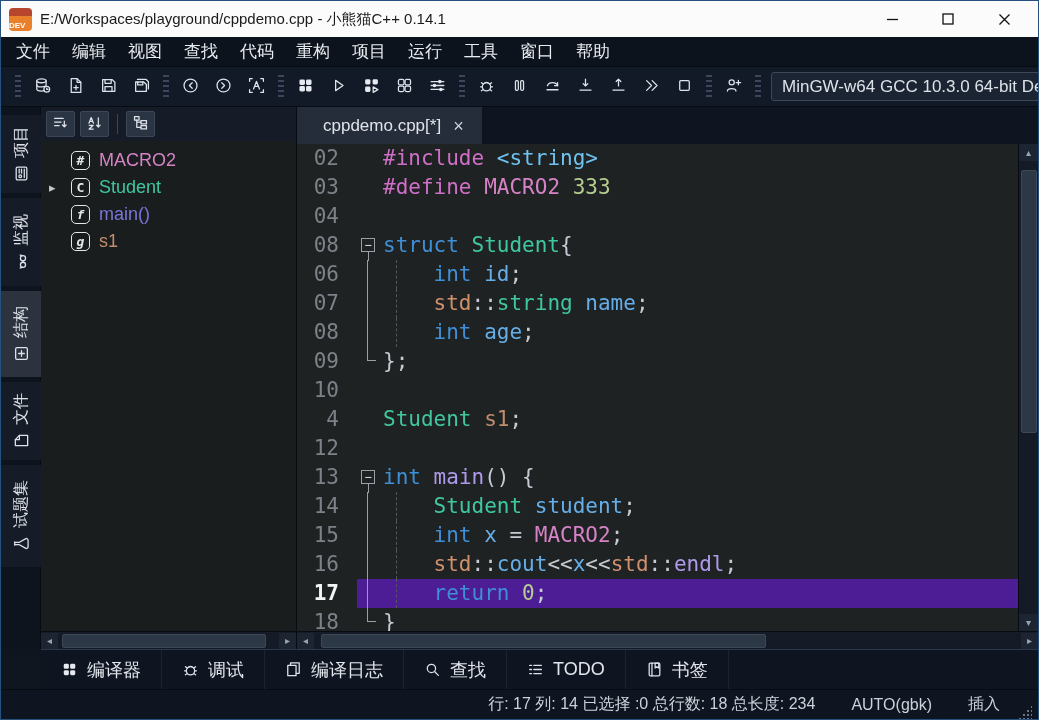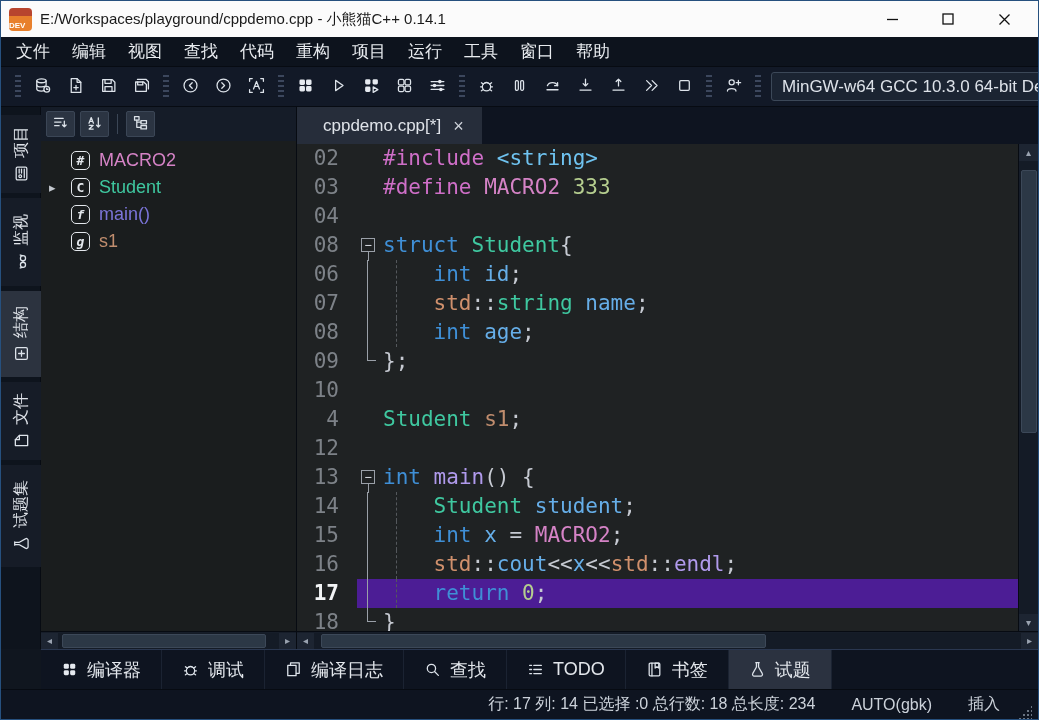--- a/index.html
+++ b/index.html
@@ -514,28 +514,20 @@
       <div class="btab">
         <span class="icon">
           <svg width="17" height="17" viewBox="0 0 16 16" fill="none" stroke="#dde3ea" stroke-width="1.2" stroke-linecap="round" stroke-linejoin="round">
             <rect x="3" y="2" width="10" height="12" rx="1"></rect>
             <path d="M5.6 2v12"></path>
             <path d="M8.6 2v4.6l1.7-1.2 1.7 1.2V2z"></path>
           </svg>
         </span>
         <span>书签</span>
       </div>
-      <div class="btab selected">
-        <span class="icon">
-          <svg width="17" height="17" viewBox="0 0 16 16" fill="none" stroke="#dde3ea" stroke-width="1.2" stroke-linecap="round" stroke-linejoin="round">
-            <path d="M6.4 1.6h3.2M7 1.6v4L3.6 11.7A1.6 1.6 0 0 0 5 14.2h6a1.6 1.6 0 0 0 1.4-2.5L9 5.6v-4"></path>
-          </svg>
-        </span>
-        <span>试题</span>
-      </div>
     </div>
 
   <div class="statusbar">
     <span class="st">行: 17 列: 14 已选择 :0 总行数: 18 总长度: 234</span>
     <span class="st">AUTO(gbk)</span>
     <span class="st">插入</span>
     <span class="grip-corner"></span>
   </div>
 
 </div>

